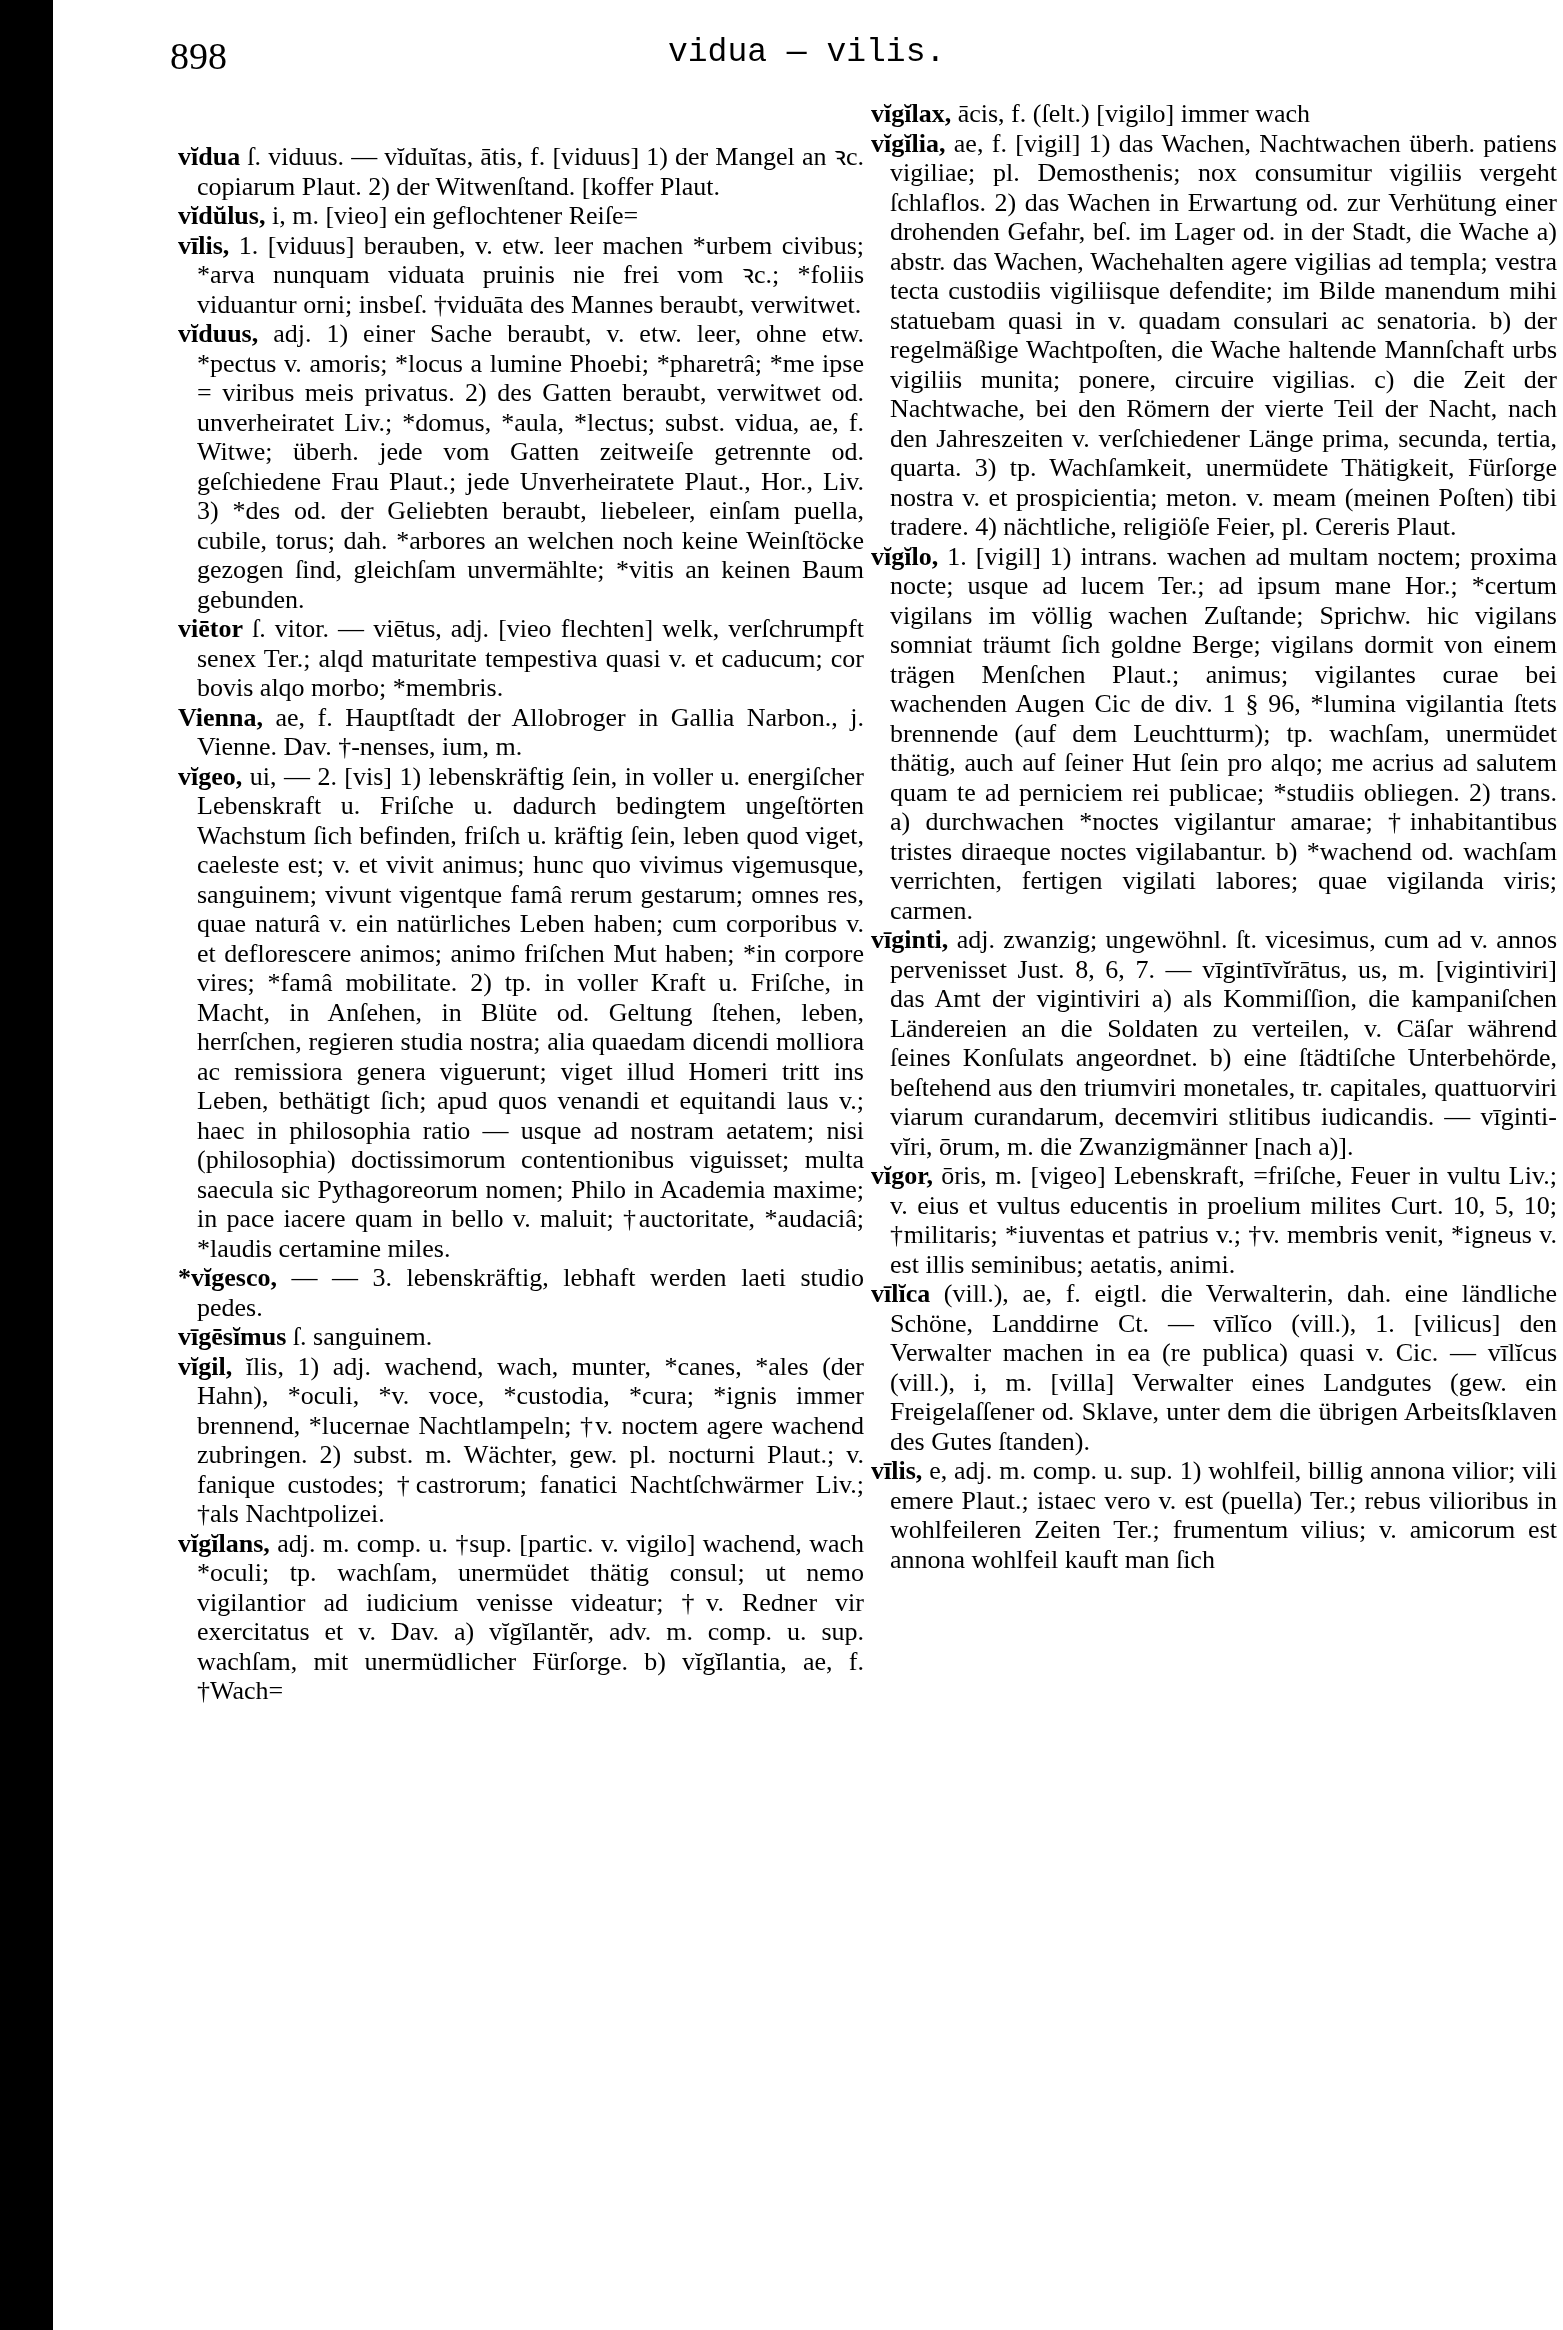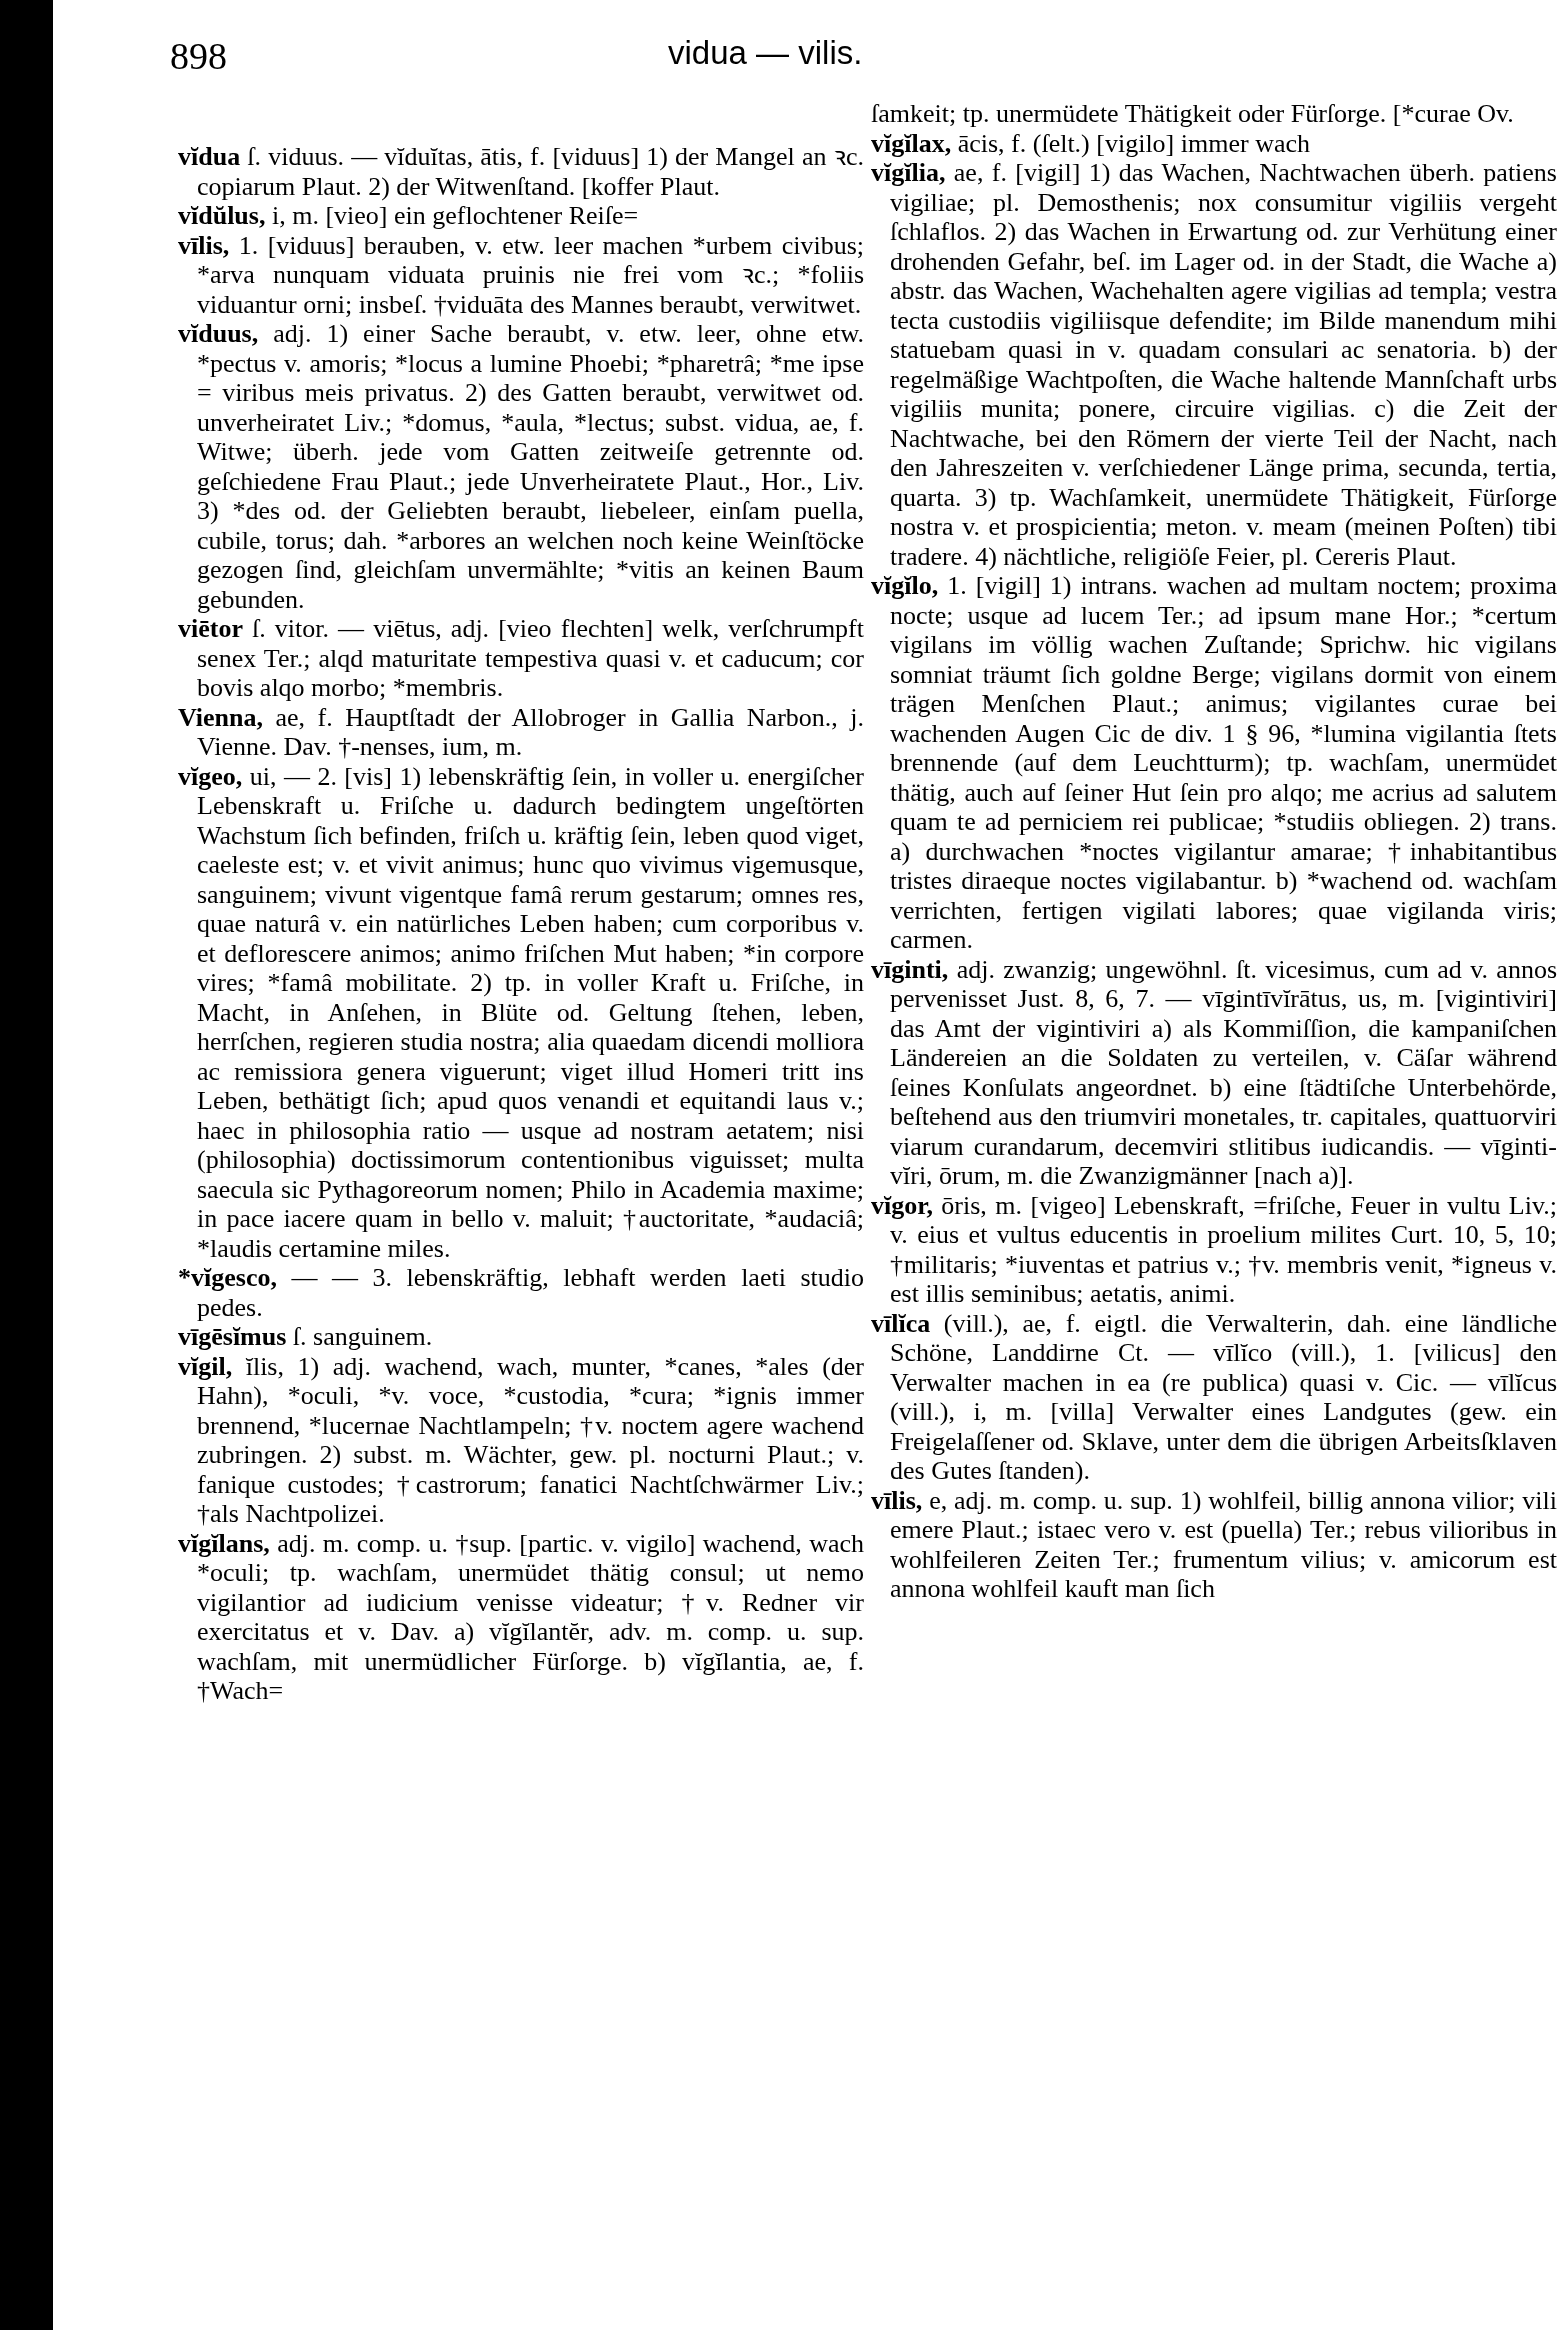--- a/index.html
+++ b/index.html
@@ -1,19 +1,19 @@
 <!DOCTYPE html>
 <html style="font-size:13.7px"><head>
 <meta charset="utf-8">
 <style>
   html, body { margin:0; padding:0; background:#fff; }
   body { width:1563px; height:2330px; position:relative; overflow:hidden; font-family:"DejaVu Serif", serif; color:#000; }
   .margin-bar { position:absolute; left:0; top:0; width:53px; height:2330px; background:#000; }
   .page-num { position:absolute; left:170px; top:34px; font-size:38px; font-family:"Liberation Serif", serif; }
-  .running-head { position:absolute; left:668px; top:34px; font-size:33px; font-family:Liberation Sans, sans-serif; }
+  .running-head { position:absolute; left:668px; top:34px; font-size:33px; font-family:Liberation Mono, monospace; }
   .col { position:absolute; top:99px; font-family:"Liberation Serif", serif; font-size:26px; line-height:29.5px; text-align:justify; }
   .col-left { left:178px; width:686px;margin-top:43px; }
   .col-right { left:871px; width:686px; }
   .entry { margin:0; text-indent:-19px; padding-left:19px; }
   .hw { font-weight:bold; }
 </style>
 </head>
 <body>
 
 <div class="margin-bar"></div>
@@ -29,21 +29,20 @@
   <p class="entry"><span class="hw">viētor</span><span> ſ. vitor. — viētus, adj. [vieo flechten] welk, verſchrumpft senex Ter.; alqd maturitate tempestiva quasi v. et caducum; cor bovis alqo morbo; *membris.</span></p>
   <p class="entry"><span class="hw">Vienna,</span><span> ae, f. Hauptſtadt der Allobroger in Gallia Narbon., j. Vienne. Dav. †-nenses, ium, m.</span></p>
   <p class="entry"><span class="hw">vĭgeo,</span><span> ui, — 2. [vis] 1) lebenskräftig ſein, in voller u. energiſcher Lebenskraft u. Friſche u. dadurch bedingtem ungeſtörten Wachstum ſich befinden, friſch u. kräftig ſein, leben quod viget, caeleste est; v. et vivit animus; hunc quo vivimus vigemusque, sanguinem; vivunt vigentque famâ rerum gestarum; omnes res, quae naturâ v. ein natürliches Leben haben; cum corporibus v. et deflorescere animos; animo friſchen Mut haben; *in corpore vires; *famâ mobilitate. 2) tp. in voller Kraft u. Friſche, in Macht, in Anſehen, in Blüte od. Geltung ſtehen, leben, herrſchen, regieren studia nostra; alia quaedam dicendi molliora ac remissiora genera viguerunt; viget illud Homeri tritt ins Leben, bethätigt ſich; apud quos venandi et equitandi laus v.; haec in philosophia ratio — usque ad nostram aetatem; nisi (philosophia) doctissimorum contentionibus viguisset; multa saecula sic Pythagoreorum nomen; Philo in Academia maxime; in pace iacere quam in bello v. maluit; †auctoritate, *audaciâ; *laudis certamine miles.</span></p>
   <p class="entry"><span class="hw">*vĭgesco,</span><span> — — 3. lebenskräftig, lebhaft werden laeti studio pedes.</span></p>
   <p class="entry"><span class="hw">vīgēsĭmus</span><span> ſ. sanguinem.</span></p>
   <p class="entry"><span class="hw">vĭgil,</span><span> ĭlis, 1) adj. wachend, wach, munter, *canes, *ales (der Hahn), *oculi, *v. voce, *custodia, *cura; *ignis immer brennend, *lucernae Nachtlampeln; †v. noctem agere wachend zubringen. 2) subst. m. Wächter, gew. pl. nocturni Plaut.; v. fanique custodes; †castrorum; fanatici Nachtſchwärmer Liv.; †als Nachtpolizei.</span></p>
   <p class="entry"><span class="hw">vĭgĭlans,</span><span> adj. m. comp. u. †sup. [partic. v. vigilo] wachend, wach *oculi; tp. wachſam, unermüdet thätig consul; ut nemo vigilantior ad iudicium venisse videatur; †v. Redner vir exercitatus et v. Dav. a) vĭgĭlantĕr, adv. m. comp. u. sup. wachſam, mit unermüdlicher Fürſorge. b) vĭgĭlantia, ae, f. †Wach=</span></p>
 </div>
 
 <div class="col col-right">
-  <p class="entry"><span class="hw"></span><span>ſamkeit; tp. unermüdete Thätigkeit oder Fürſorge.  [*curae Ov.</span></p>
   <p class="entry"><span class="hw">vĭgĭlax,</span><span> ācis, f. (ſelt.) [vigilo] immer wach</span></p>
   <p class="entry"><span class="hw">vĭgĭlia,</span><span> ae, f. [vigil] 1) das Wachen, Nachtwachen überh. patiens vigiliae; pl. Demosthenis; nox consumitur vigiliis vergeht ſchlaflos. 2) das Wachen in Erwartung od. zur Verhütung einer drohenden Gefahr, beſ. im Lager od. in der Stadt, die Wache a) abstr. das Wachen, Wachehalten agere vigilias ad templa; vestra tecta custodiis vigiliisque defendite; im Bilde manendum mihi statuebam quasi in v. quadam consulari ac senatoria. b) der regelmäßige Wachtpoſten, die Wache haltende Mannſchaft urbs vigiliis munita; ponere, circuire vigilias. c) die Zeit der Nachtwache, bei den Römern der vierte Teil der Nacht, nach den Jahreszeiten v. verſchiedener Länge prima, secunda, tertia, quarta. 3) tp. Wachſamkeit, unermüdete Thätigkeit, Fürſorge nostra v. et prospicientia; meton. v. meam (meinen Poſten) tibi tradere. 4) nächtliche, religiöſe Feier, pl. Cereris Plaut.</span></p>
   <p class="entry"><span class="hw">vĭgĭlo,</span><span> 1. [vigil] 1) intrans. wachen ad multam noctem; proxima nocte; usque ad lucem Ter.; ad ipsum mane Hor.; *certum vigilans im völlig wachen Zuſtande; Sprichw. hic vigilans somniat träumt ſich goldne Berge; vigilans dormit von einem trägen Menſchen Plaut.; animus; vigilantes curae bei wachenden Augen Cic de div. 1 § 96, *lumina vigilantia ſtets brennende (auf dem Leuchtturm); tp. wachſam, unermüdet thätig, auch auf ſeiner Hut ſein pro alqo; me acrius ad salutem quam te ad perniciem rei publicae; *studiis obliegen. 2) trans. a) durchwachen *noctes vigilantur amarae; †inhabitantibus tristes diraeque noctes vigilabantur. b) *wachend od. wachſam verrichten, fertigen vigilati labores; quae vigilanda viris; carmen.</span></p>
   <p class="entry"><span class="hw">vīginti,</span><span> adj. zwanzig; ungewöhnl. ſt. vicesimus, cum ad v. annos pervenisset Just. 8, 6, 7. — vīgintīvĭrātus, us, m. [vigintiviri] das Amt der vigintiviri a) als Kommiſſion, die kampaniſchen Ländereien an die Soldaten zu verteilen, v. Cäſar während ſeines Konſulats angeordnet. b) eine ſtädtiſche Unterbehörde, beſtehend aus den triumviri monetales, tr. capitales, quattuorviri viarum curandarum, decemviri stlitibus iudicandis. — vīginti-vĭri, ōrum, m. die Zwanzigmänner [nach a)].</span></p>
   <p class="entry"><span class="hw">vĭgor,</span><span> ōris, m. [vigeo] Lebenskraft, =friſche, Feuer in vultu Liv.; v. eius et vultus educentis in proelium milites Curt. 10, 5, 10; †militaris; *iuventas et patrius v.; †v. membris venit, *igneus v. est illis seminibus; aetatis, animi.</span></p>
   <p class="entry"><span class="hw">vīlĭca</span><span> (vill.), ae, f. eigtl. die Verwalterin, dah. eine ländliche Schöne, Landdirne Ct. — vīlĭco (vill.), 1. [vilicus] den Verwalter machen in ea (re publica) quasi v. Cic. — vīlĭcus (vill.), i, m. [villa] Verwalter eines Landgutes (gew. ein Freigelaſſener od. Sklave, unter dem die übrigen Arbeitsſklaven des Gutes ſtanden).</span></p>
   <p class="entry"><span class="hw">vīlis,</span><span> e, adj. m. comp. u. sup. 1) wohlfeil, billig annona vilior; vili emere Plaut.; istaec vero v. est (puella) Ter.; rebus vilioribus in wohlfeileren Zeiten Ter.; frumentum vilius; v. amicorum est annona wohlfeil kauft man ſich</span></p>
 </div>
 
 

